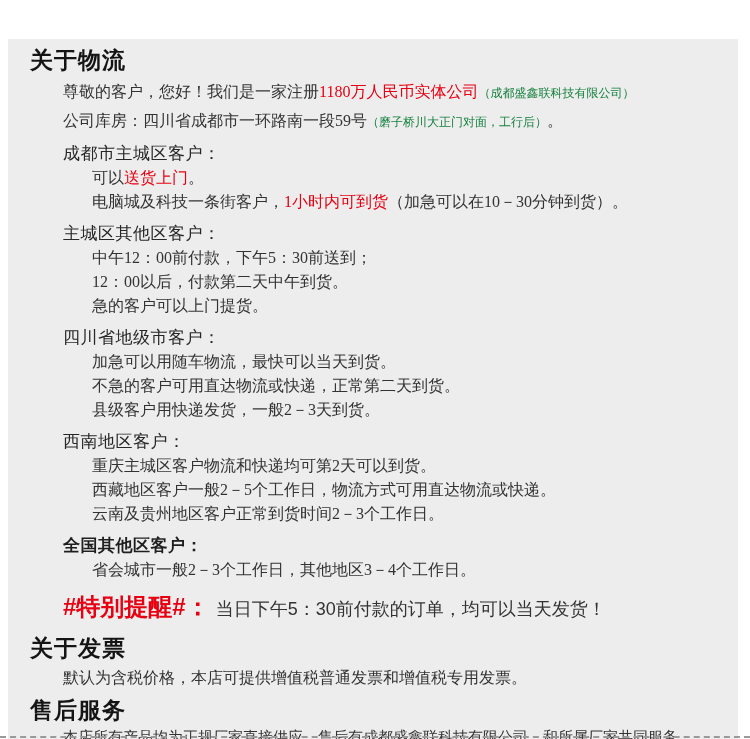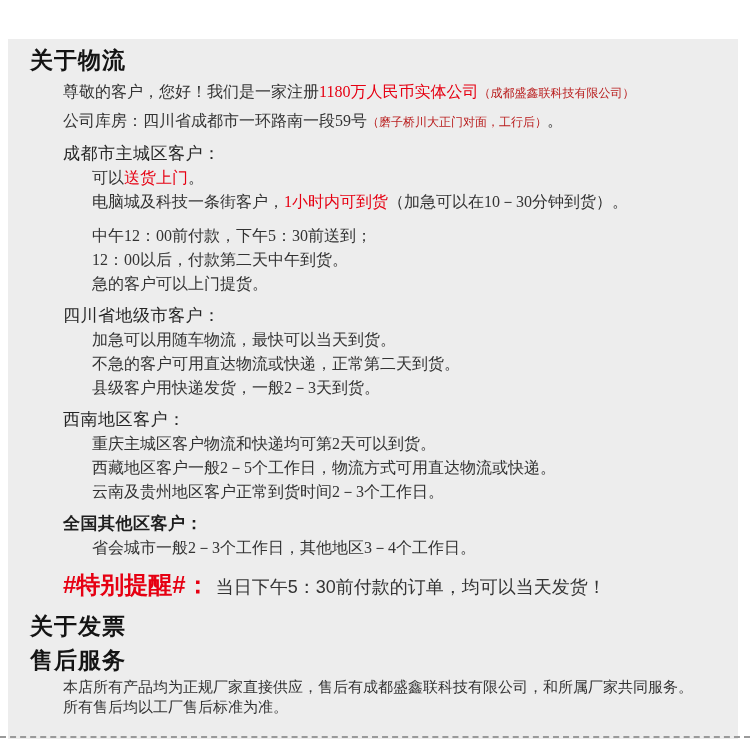--- a/index.html
+++ b/index.html
@@ -35,21 +35,21 @@
   .intro { margin: 4px 0 0 33px; }
   .kai {
     font-family: "Liberation Serif", serif;
     color: #333333;
   }
   .intro p {
     margin: 0;
     font-size: 16px;
     line-height: 28px;
   }
-  .small-note { font-size: 12px; color: #b91c1c; }
+  .small-note { font-size: 12px; color: #15803d; }
 
   .section { margin: 10px 0 0 33px; }
   .section.first { margin-top: 8px; }
   .section h3 {
     margin: 0 0 2px 0;
     font-family: "Liberation Sans", sans-serif;
     font-weight: normal;
     font-size: 17px;
     line-height: 20px;
     color: #262626;
@@ -109,20 +109,21 @@
     <p class="kai"><span>公司库房：四川省成都市一环路南一段59号</span><span class="small-note">（磨子桥川大正门对面，工行后）</span><span>。</span></p>
   </div>
 
   <div class="section first">
     <h3>成都市主城区客户：</h3>
     <p class="line kai"><span>可以</span><span class="red">送货上门</span><span>。</span></p>
     <p class="line kai"><span>电脑城及科技一条街客户，</span><span class="red">1小时内可到货</span><span>（加急可以在10－30分钟到货）。</span></p>
   </div>
 
   <div class="section">
+    <h3>主城区其他区客户：</h3>
     <p class="line kai"><span>中午12：00前付款，下午5：30前送到；</span></p>
     <p class="line kai"><span>12：00以后，付款第二天中午到货。</span></p>
     <p class="line kai"><span>急的客户可以上门提货。</span></p>
   </div>
 
   <div class="section">
     <h3>四川省地级市客户：</h3>
     <p class="line kai"><span>加急可以用随车物流，最快可以当天到货。</span></p>
     <p class="line kai"><span>不急的客户可用直达物流或快递，正常第二天到货。</span></p>
     <p class="line kai"><span>县级客户用快递发货，一般2－3天到货。</span></p>
@@ -138,20 +139,23 @@
   <div class="section">
     <h3 class="serif">全国其他区客户：</h3>
     <p class="line kai"><span>省会城市一般2－3个工作日，其他地区3－4个工作日。</span></p>
   </div>
 
   <div class="reminder">
     <span class="label">#特别提醒#：</span><span>当日下午5：30前付款的订单，均可以当天发货！</span>
   </div>
 
   <h2 class="big-title invoice-title">关于发票</h2>
+  <div class="body-block">
+    <p class="kai">默认为含税价格，本店可提供增值税普通发票和增值税专用发票。</p>
+  </div>
 
   <h2 class="big-title aftersale-title">售后服务</h2>
   <div class="body-block aftersale-block">
     <p class="kai">本店所有产品均为正规厂家直接供应，售后有成都盛鑫联科技有限公司，和所属厂家共同服务。</p>
     <p class="kai">所有售后均以工厂售后标准为准。</p>
   </div>
 
 </div>
 
 <div class="bottom-dash"></div>

